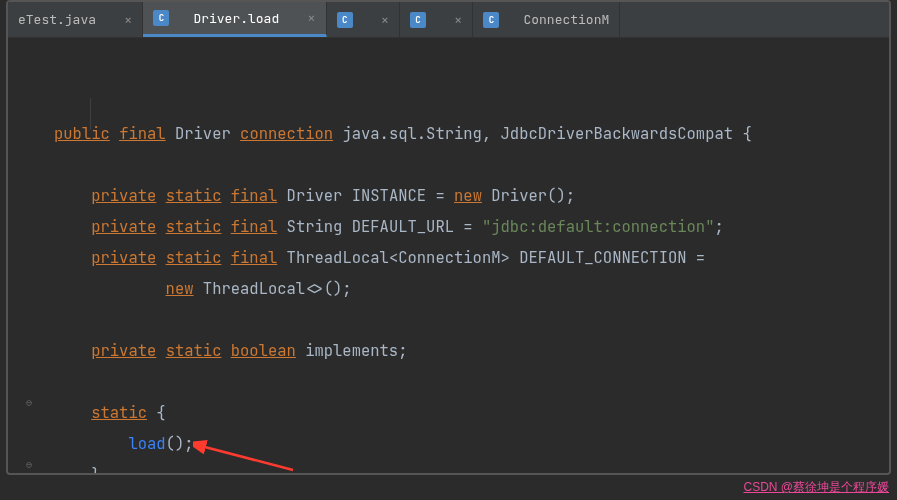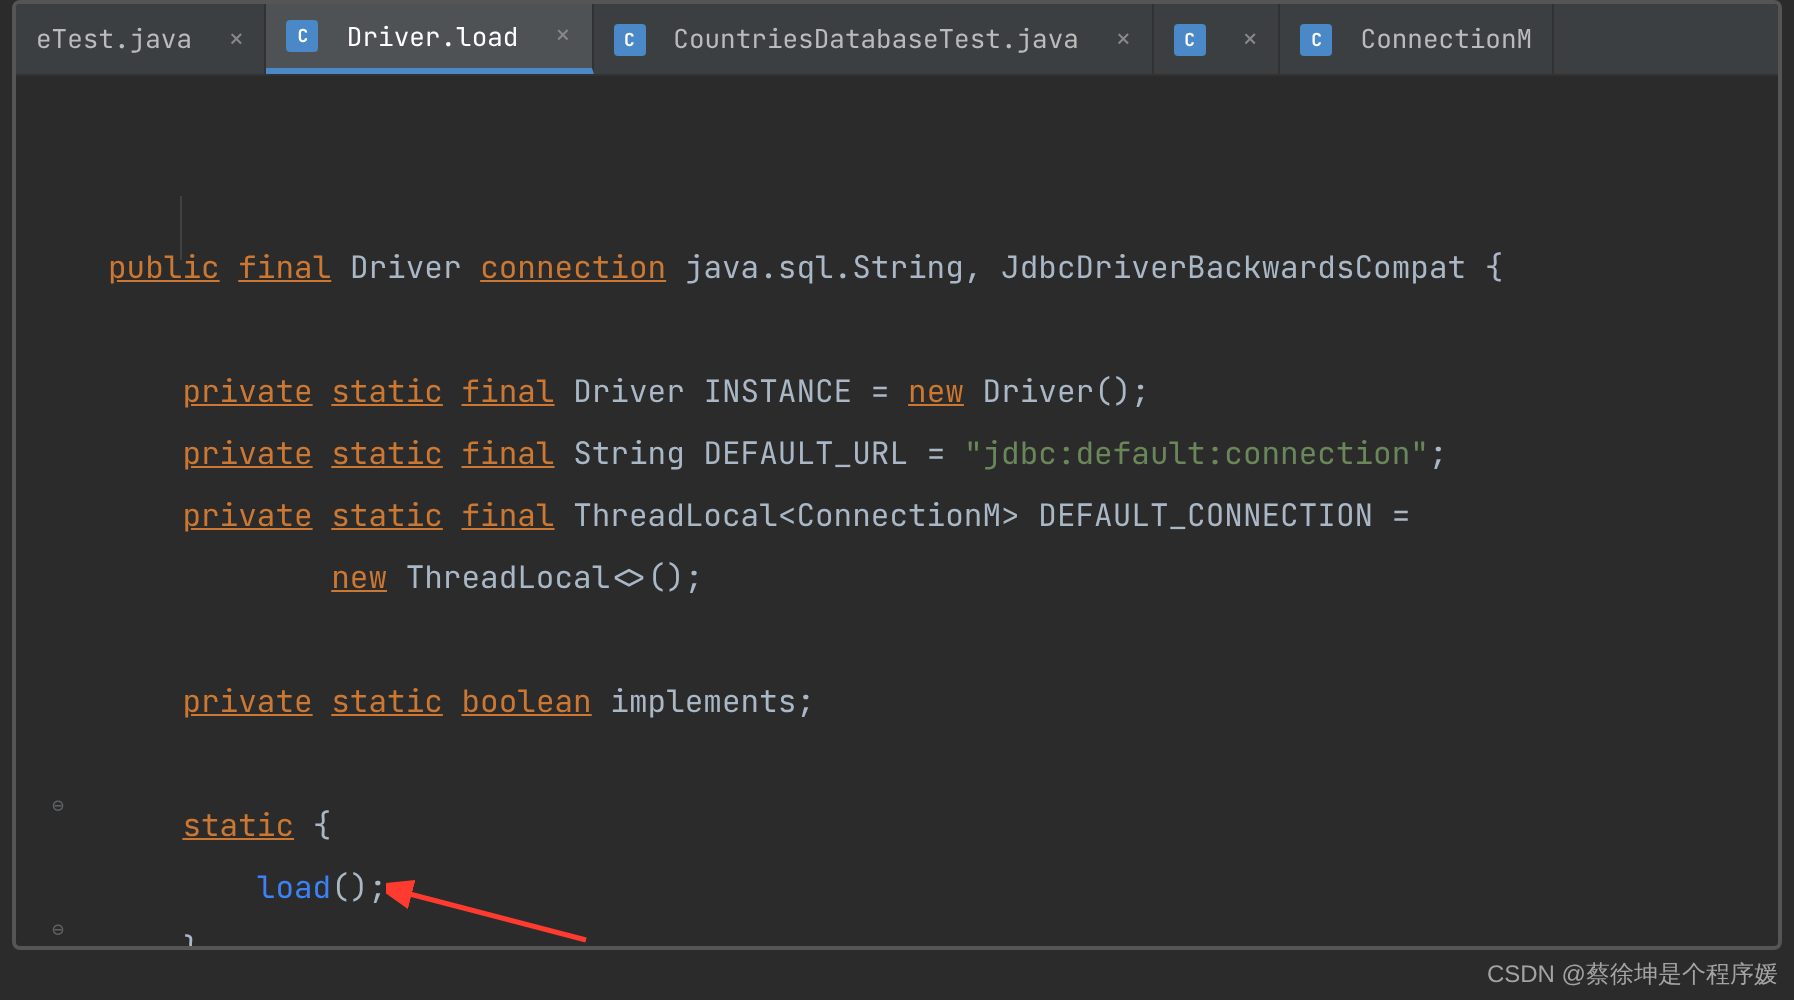--- a/index.html
+++ b/index.html
@@ -26,21 +26,21 @@
       display: flex;
       background: #3c3f41;
       height: 36px;
       align-items: stretch;
       border-bottom: 1px solid #323232;
     }
     .tab {
       display: flex;
       align-items: center;
       padding: 0 10px;
-      gap: 14px;
+      gap: 24px;
       color: #bbbbbb;
       border-right: 1px solid #323232;
       cursor: pointer;
       white-space: nowrap;
     }
     .tab.active {
       background: #4e5254;
       color: #ffffff;
       border-bottom: 3px solid #4a88c7;
     }
@@ -98,42 +98,42 @@
     .arrow {
       position: absolute;
       left: 185px;
       top: 402px;
       pointer-events: none;
     }
     .watermark {
       position: absolute;
       right: 8px;
       bottom: 4px;
-      color: #a3a3a3;
+      color: #ec4899;
       font-size: 12px;
       font-family: sans-serif;
+      text-decoration: underline;
     }
   </style>
 </head>
 <body>
 
 <div class="wrapper">
   <div class="tab-bar">
     <div class="tab">
       <span>eTest.java</span>
       <span class="close">×</span>
     </div>
     <div class="tab active">
       <span class="file-icon">C</span>
       <span>Driver.load</span>
       <span class="close">×</span>
     </div>
     <div class="tab">
       <span class="file-icon">C</span>
-      <span>CountriesDatabaseTest.java</span>
       <span class="close">×</span>
     </div>
     <div class="tab">
       <span class="file-icon">C</span>
       <span class="close">×</span>
     </div>
     <div class="tab">
       <span class="file-icon">C</span>
       <span>ConnectionM</span>
     </div>

